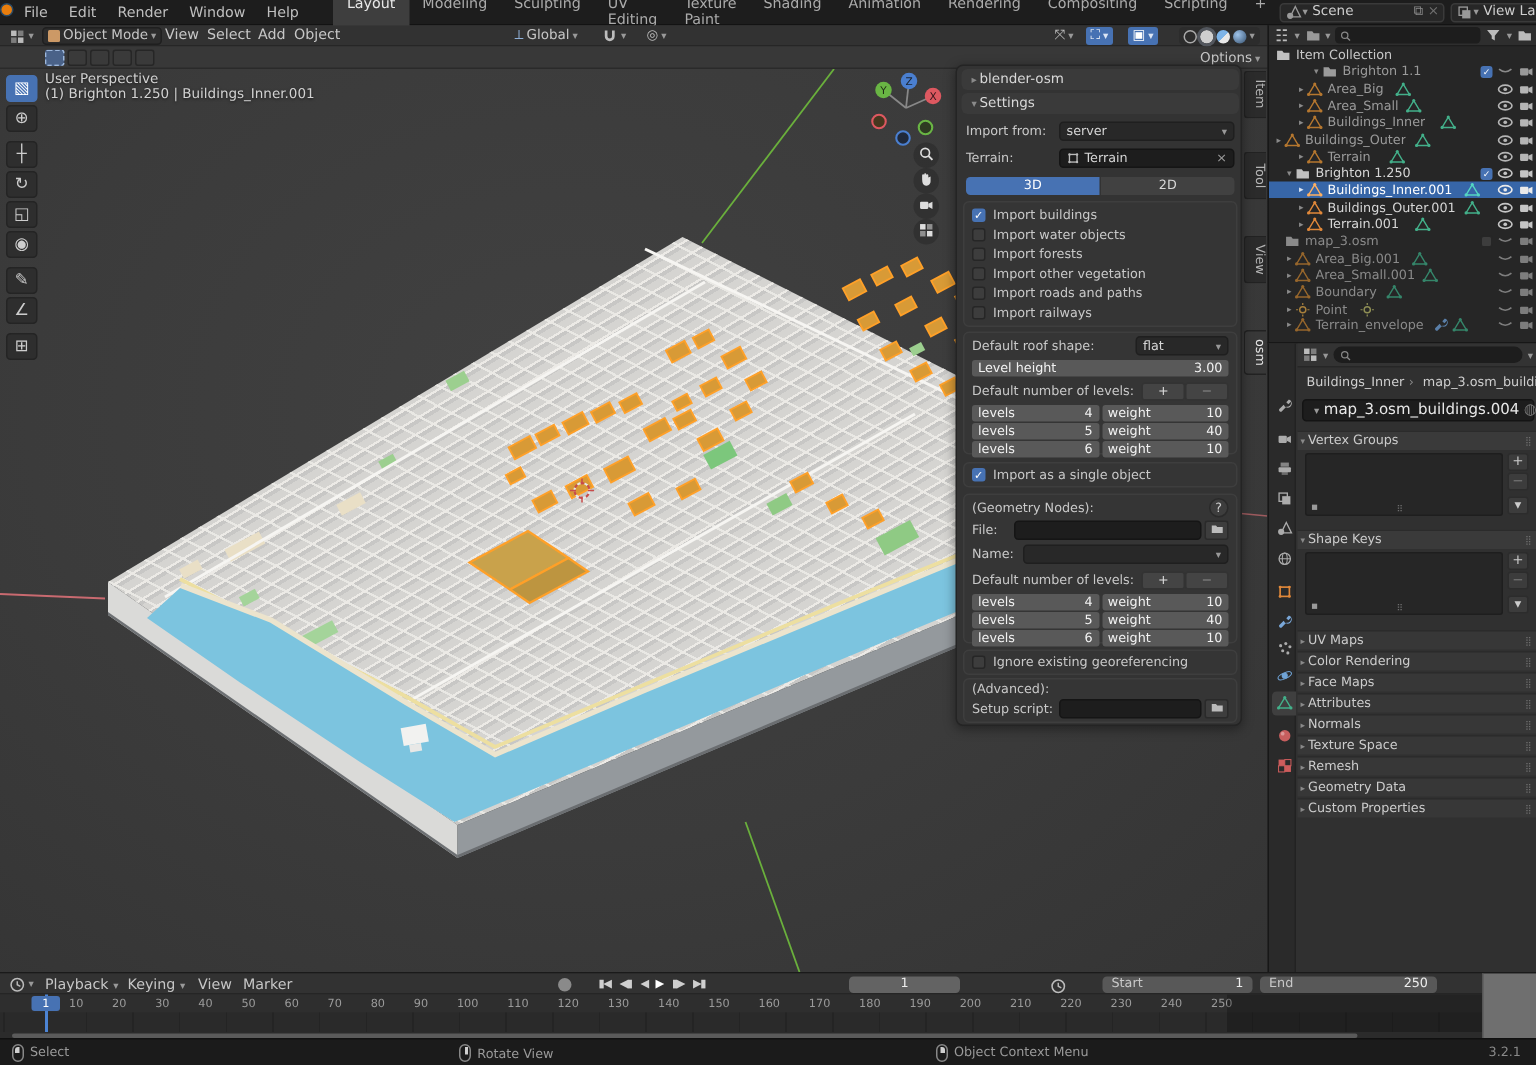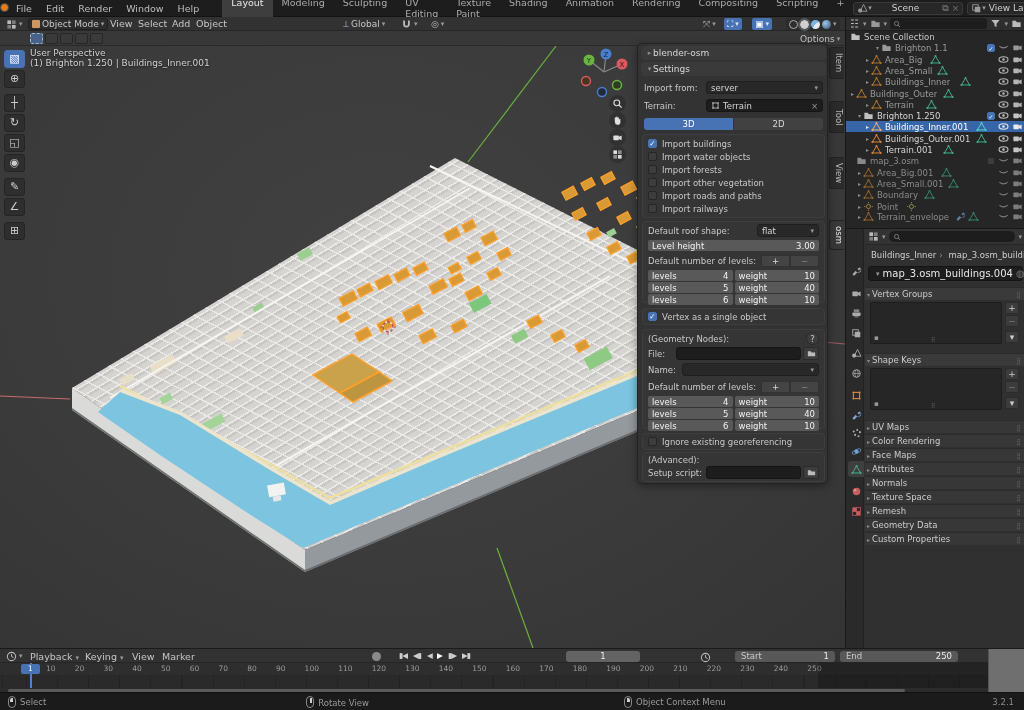--- a/index.html
+++ b/index.html
@@ -222,21 +222,21 @@
       <span class="wstab">Compositing</span>
       <span class="wstab">Scripting</span>
       <span class="wstab">+</span>
     </div>
     <div style="margin-left:auto;display:flex;gap:4px;margin-right:4px">
       <div class="selwidget" style="width:110px">
         <svg class="i" style="color:#9a9a9a">
             <use href="#s-scene"></use>
           </svg>
         <span class="caret">▾</span>
-        <span style="margin-left:20px">Scene</span>
+        <span style="margin-left:3px">Scene</span>
         <span style="margin-left:auto;color:#8a8a8a">⧉</span>
         <span style="color:#6f6f6f;margin-left:3px">×</span>
       </div>
       <div class="selwidget" style="width:100px">
         <svg class="i" style="color:#9a9a9a">
             <use href="#s-layers"></use>
           </svg>
         <span class="caret">▾</span>
         <span style="margin-left:3px">View Layer</span>
 
@@ -566,21 +566,21 @@
           </div>
         <div class="slider" style="flex:1">
             <span>weight</span>
             <span>10</span>
           </div>
       </div>
 
       <div class="pbox" style="top:264px;height:17px"></div>
       <div class="prow" style="top:266px;left:10px">
           <span class="cb on">✓</span>
-          <span>Vertex as a single object</span>
+          <span>Import as a single object</span>
         </div>
 
       <div class="pbox" style="top:285px;height:100px"></div>
       <div class="prow" style="top:288px;left:10px;width:171px">
         <span style="flex:1">(Geometry Nodes):</span>
         <span style="width:13px;height:13px;border-radius:50%;background:#3d3d3d;border:1px solid #2a2a2a;text-align:center;line-height:12px;color:#ccc">?</span>
       </div>
       <div class="prow" style="top:303px;left:10px;width:171px">
         <span style="width:28px">File:</span>
         <div class="fld"></div>
@@ -672,21 +672,21 @@
         <span class="caret">▾</span>
       <svg class="i" style="color:#bbb">
           <use href="#s-col"></use>
         </svg>
     </div>
 
     <div class="orow" style="top:14px;padding-left:4px;color:#c8c8c8">
       <svg class="i oic" style="color:#c0c0c0">
           <use href="#s-col"></use>
         </svg>
-        <span class="lbl">Scene Collection</span>
+        <span class="lbl">Item Collection</span>
     </div>
     <div class="orow" style="top:25px;padding-left:28px">
       <span class="disc">▾</span>
         <svg class="i oic" style="color:#9a9a9a">
           <use href="#s-col"></use>
         </svg>
         <span class="lbl">Brighton 1.1</span>
       <span class="octr">
           <span class="cb on" style="width:8px;height:8px;margin:0;font-size:6px;line-height:7px">✓</span>
           <svg class="i" style="color:#8a8a8a">

